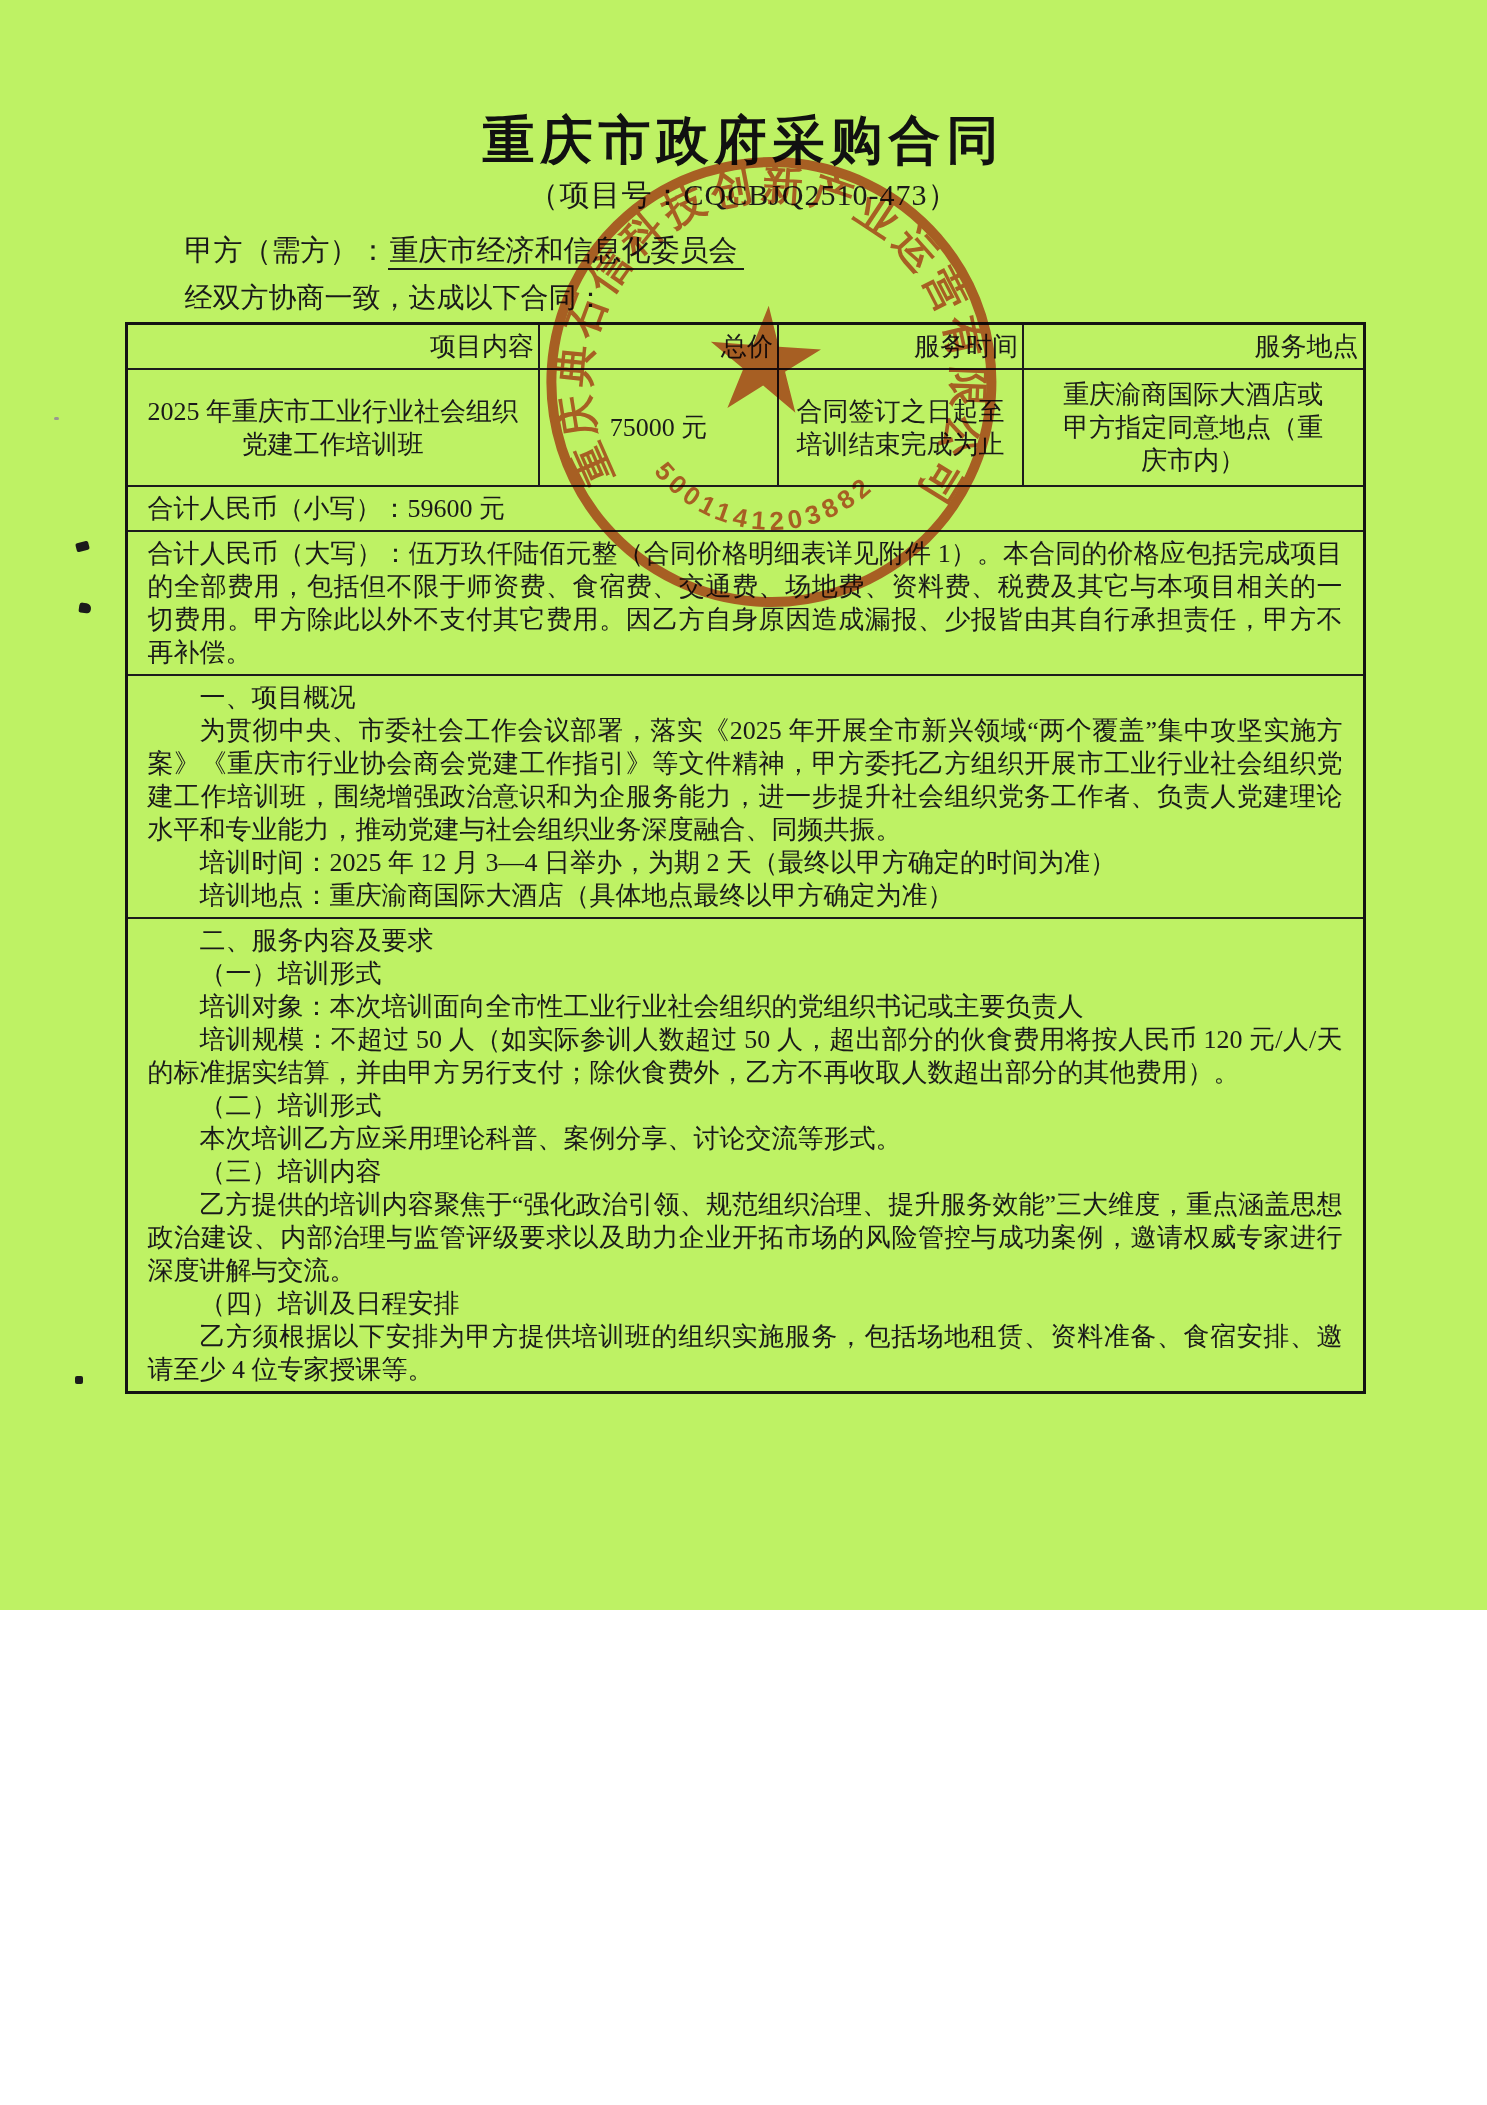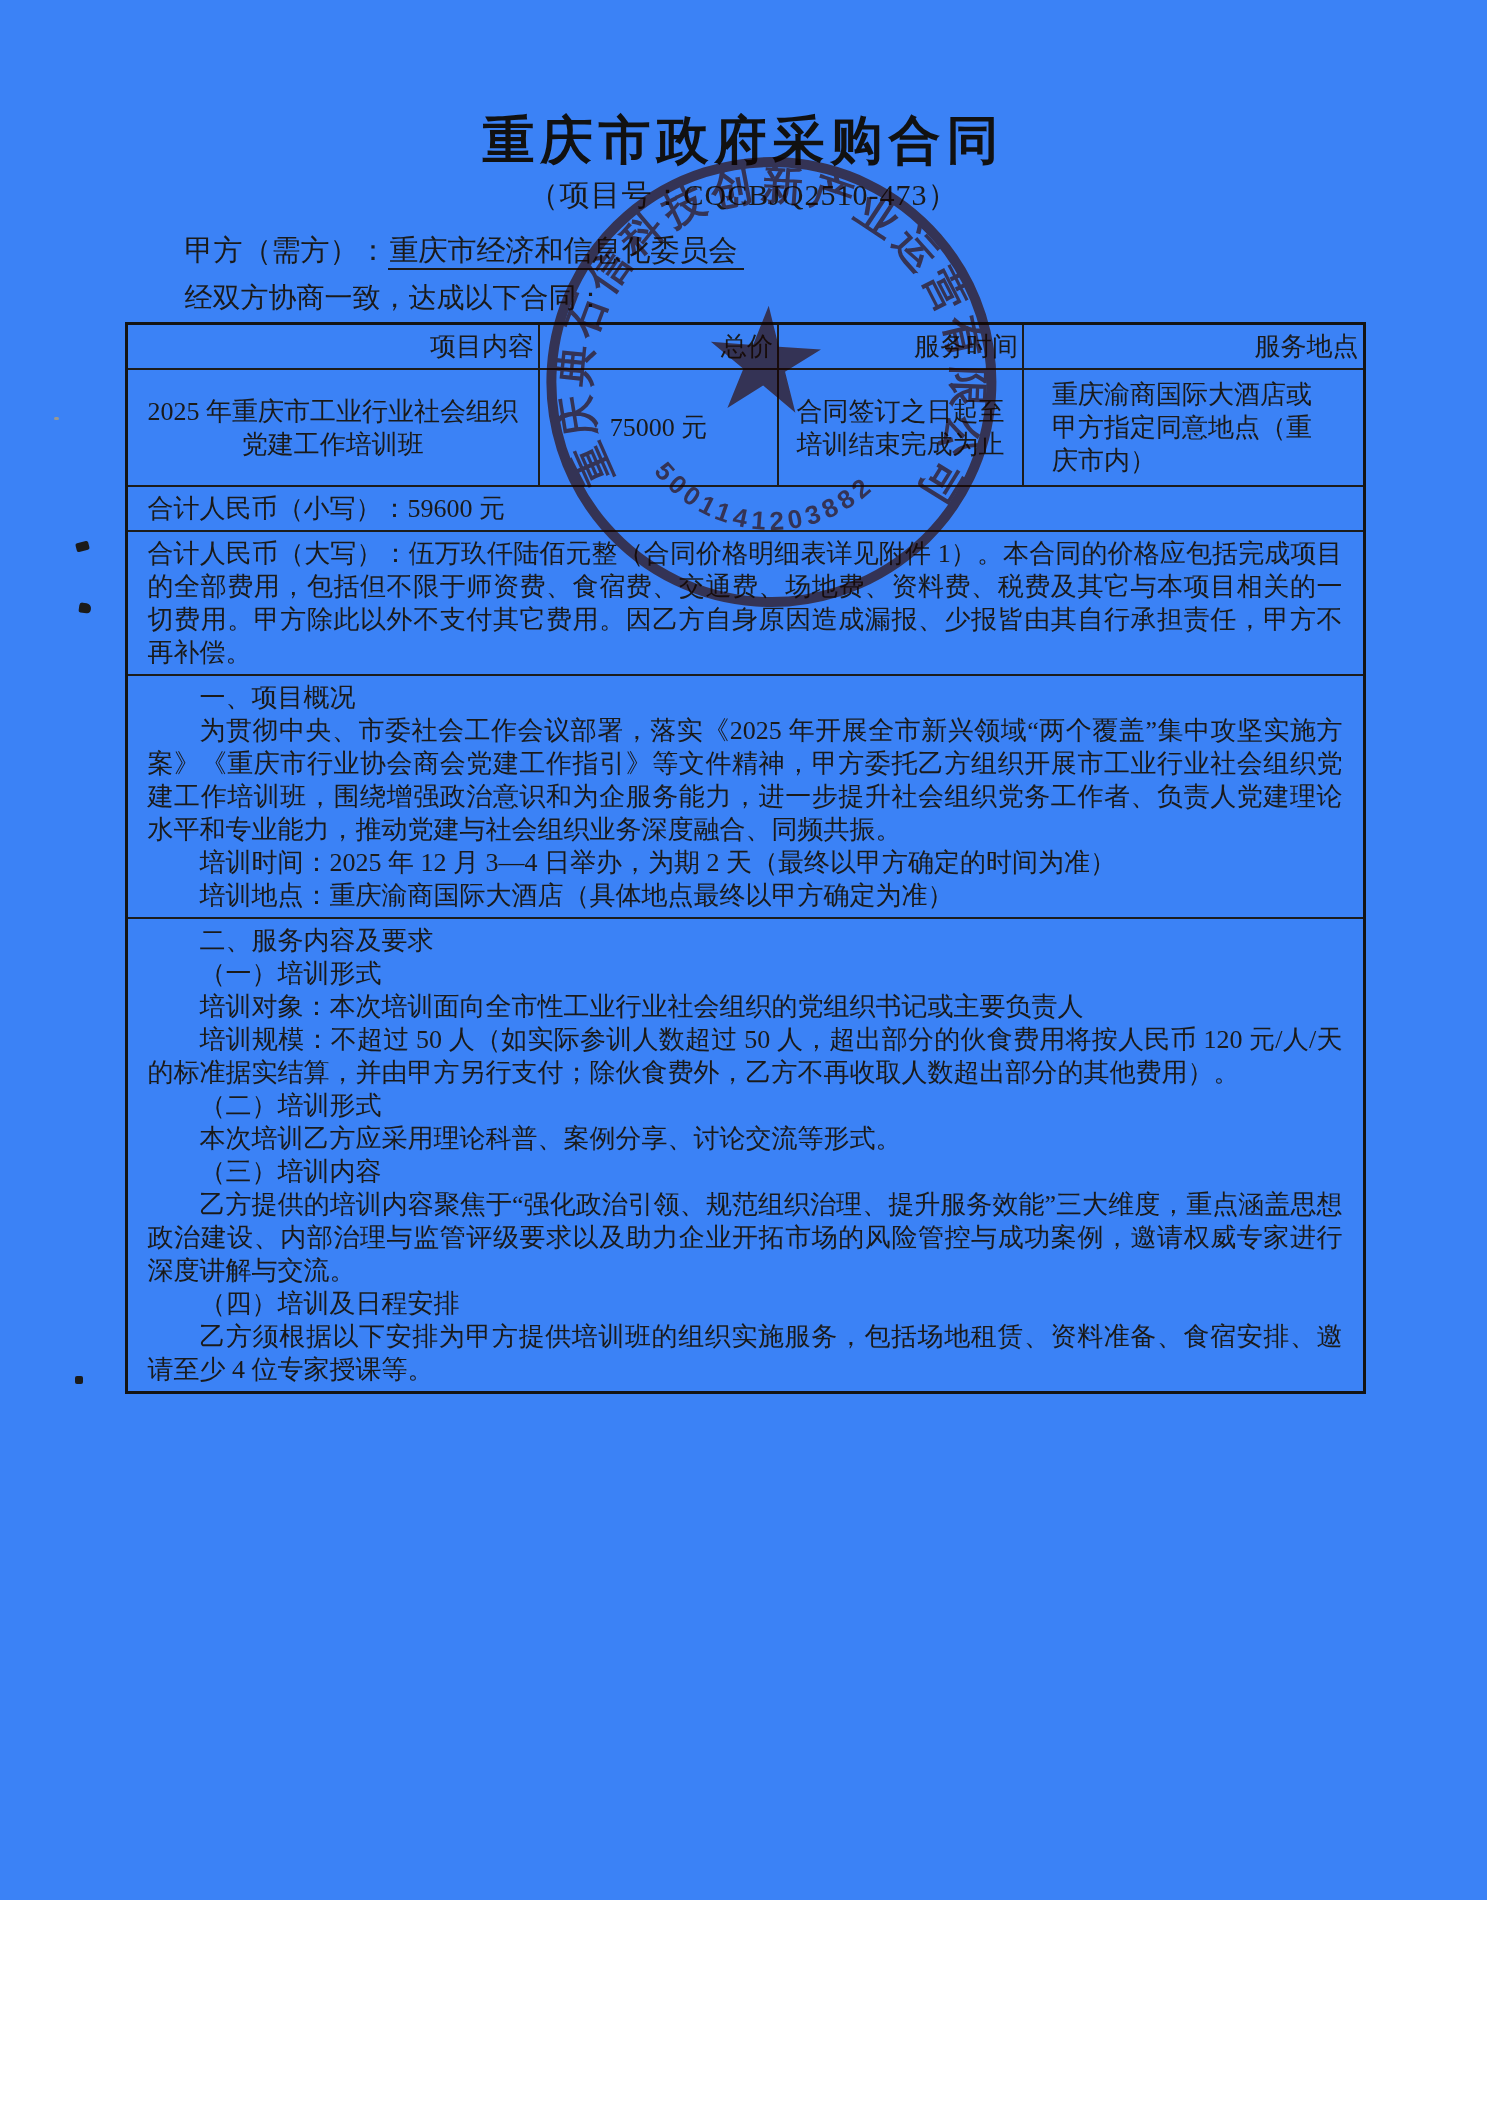--- a/index.html
+++ b/index.html
@@ -1,20 +1,20 @@
 <!DOCTYPE html>
 <html><head>
 <meta charset="utf-8">
 <style>
   * { margin:0; padding:0; box-sizing:border-box; }
   html,body { background:#ffffff; }
   .page {
     position:relative;
-    width:1487px; height:1900px;
-    background:#3b82f6;
+    width:1487px; height:1610px;
+    background:#bef264;
     font-family:"Liberation Serif","DejaVu Serif",serif;
     color:#1a1a1a;
     overflow:hidden;
   }
   .content { position:relative; width:1238px; margin:0 auto; padding-top:108px; }
   .doc-title {
     text-align:center;
     font-size:52px; font-weight:bold;
     letter-spacing:6px; line-height:66px;
     color:#111;
@@ -36,21 +36,21 @@
     font-size:26px; line-height:33px;
   }
   table.contract th, table.contract td {
     border:2.5px solid #1c1c1c;
     vertical-align:middle;
   }
   table.contract { border:3px solid #141414; }
   th { font-weight:normal; text-align:right; padding:5px 4px; }
   td.c-center { text-align:center; padding:8px 12px; }
   td.c-time { padding:8px 15px; text-align:center; }
-  td.c-loc  { padding:8px 28px; text-align:left; }
+  td.c-loc  { padding:8px 28px; text-align:center; }
   td.wide { padding:5px 20px; text-align:left; }
   .para { text-align:justify; }
   .indent2 { text-indent:2em; }
   .row-data td { height:102px; }
   .row-small td { height:42px; }
 
   
   .speck { position:absolute; background:#1b1b1b; border-radius:2px; }
   .speck.s1 { left:76px; top:542px; width:13px; height:9px; transform:rotate(-14deg); }
   .speck.s2 { left:79px; top:603px; width:12px; height:10px; transform:rotate(8deg); border-radius:3px 5px 4px 2px; }

